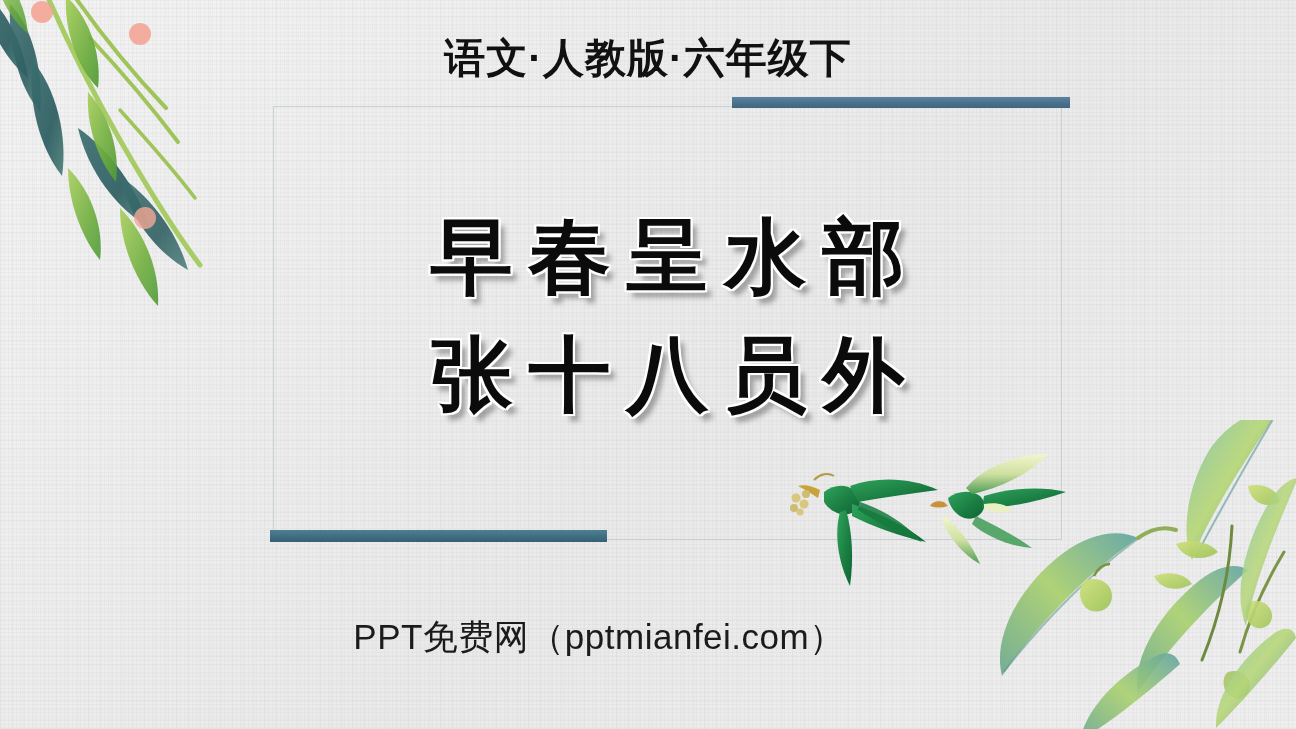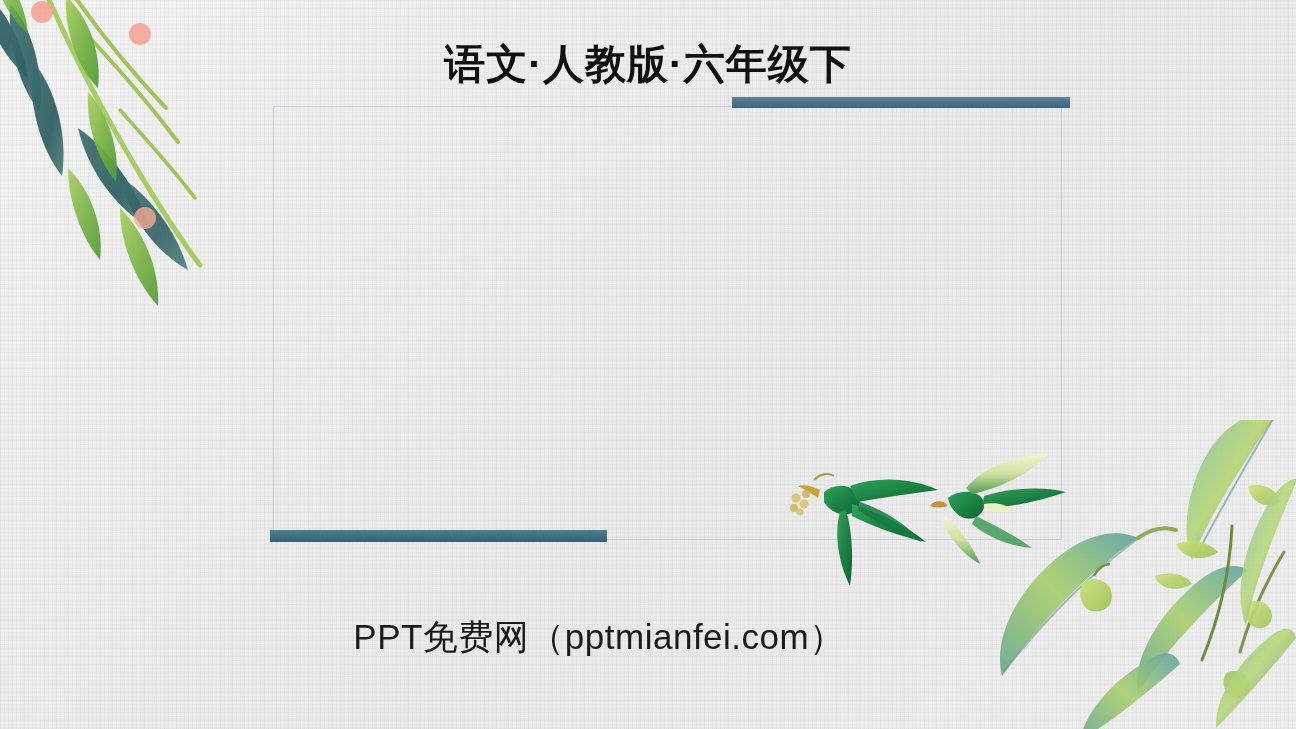--- a/index.html
+++ b/index.html
@@ -21,21 +21,21 @@
       repeating-linear-gradient(0deg, rgba(0,0,0,0.022) 0px, rgba(0,0,0,0.022) 1px, rgba(255,255,255,0) 1px, rgba(255,255,255,0) 4px),
       repeating-linear-gradient(90deg, rgba(0,0,0,0.022) 0px, rgba(0,0,0,0.022) 1px, rgba(255,255,255,0) 1px, rgba(255,255,255,0) 4px),
       repeating-linear-gradient(0deg, rgba(0,0,0,0.012) 0px, rgba(0,0,0,0.012) 2px, rgba(255,255,255,0) 2px, rgba(255,255,255,0) 9px),
       repeating-linear-gradient(90deg, rgba(0,0,0,0.012) 0px, rgba(0,0,0,0.012) 2px, rgba(255,255,255,0) 2px, rgba(255,255,255,0) 11px),
       linear-gradient(135deg, #f3f3f3 0%, #eaeaea 55%, #efefef 100%);
   }
 
   
   .header-title {
     position: absolute;
-    top: 40px;
+    top: 34px;
     left: 0;
     width: 1296px;
     text-align: center;
     font-size: 41px;
     font-weight: bold;
     letter-spacing: 1px;
     color: #111111;
     line-height: 1.2;
     white-space: nowrap;
   }
@@ -155,20 +155,24 @@
       <circle cx="175" cy="258" r="11" fill="#f5a795" opacity="0.8"></circle>
     </svg>
   </div>
 
   <div class="frame-box"></div>
   <div class="accent-bar-top"></div>
   <div class="accent-bar-bottom"></div>
 
   <div class="header-title">语文·人教版·六年级下</div>
 
+  <div class="title-block">
+    <div class="title-line">早春呈水部</div>
+    <div class="title-line">张十八员外</div>
+  </div>
 
   <div class="deco" id="deco-birds">
     <svg width="290" height="150" viewBox="0 0 290 150" xmlns="http://www.w3.org/2000/svg">
       <defs>
         <linearGradient id="bird1" x1="0" y1="0" x2="1" y2="1">
           <stop offset="0%" stop-color="#2fa35c"></stop>
           <stop offset="55%" stop-color="#1b7f43"></stop>
           <stop offset="100%" stop-color="#0f6434"></stop>
         </linearGradient>
         <linearGradient id="bird2" x1="0" y1="0" x2="0" y2="1">

